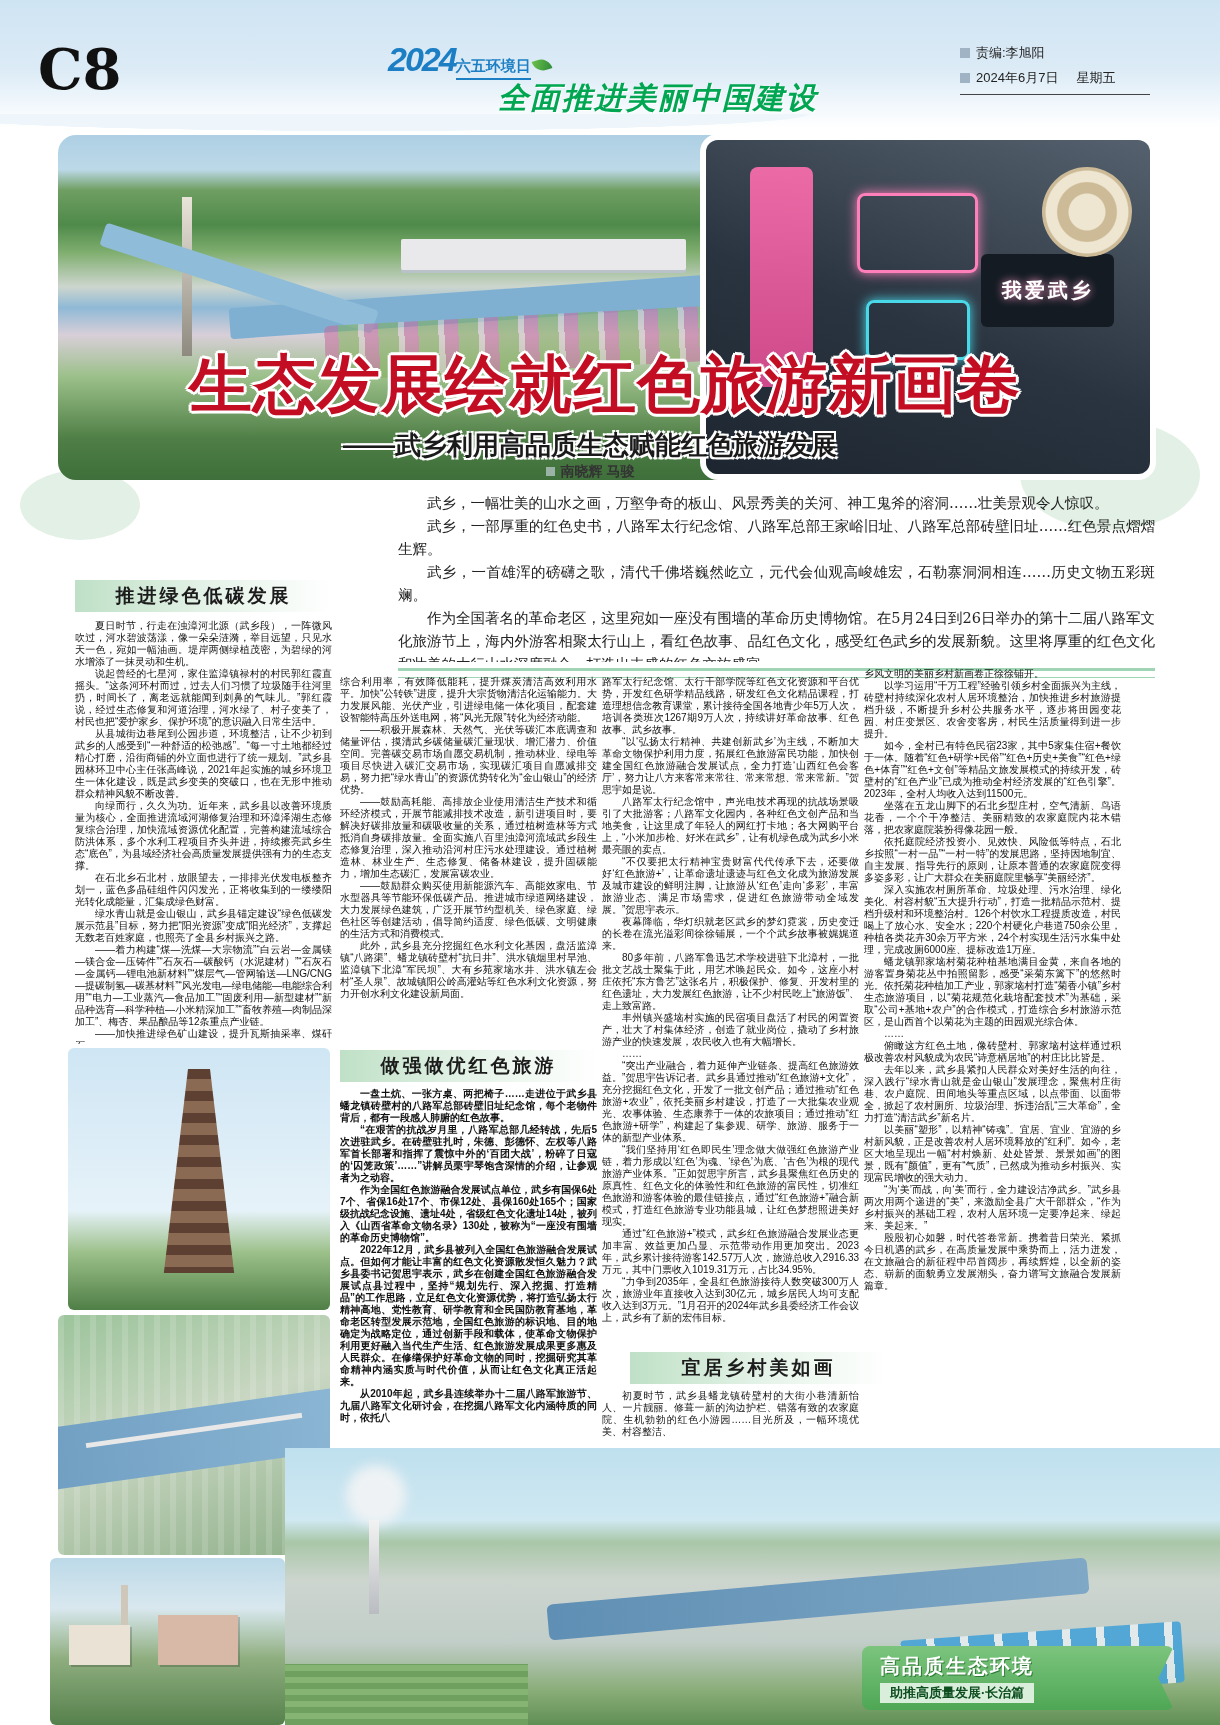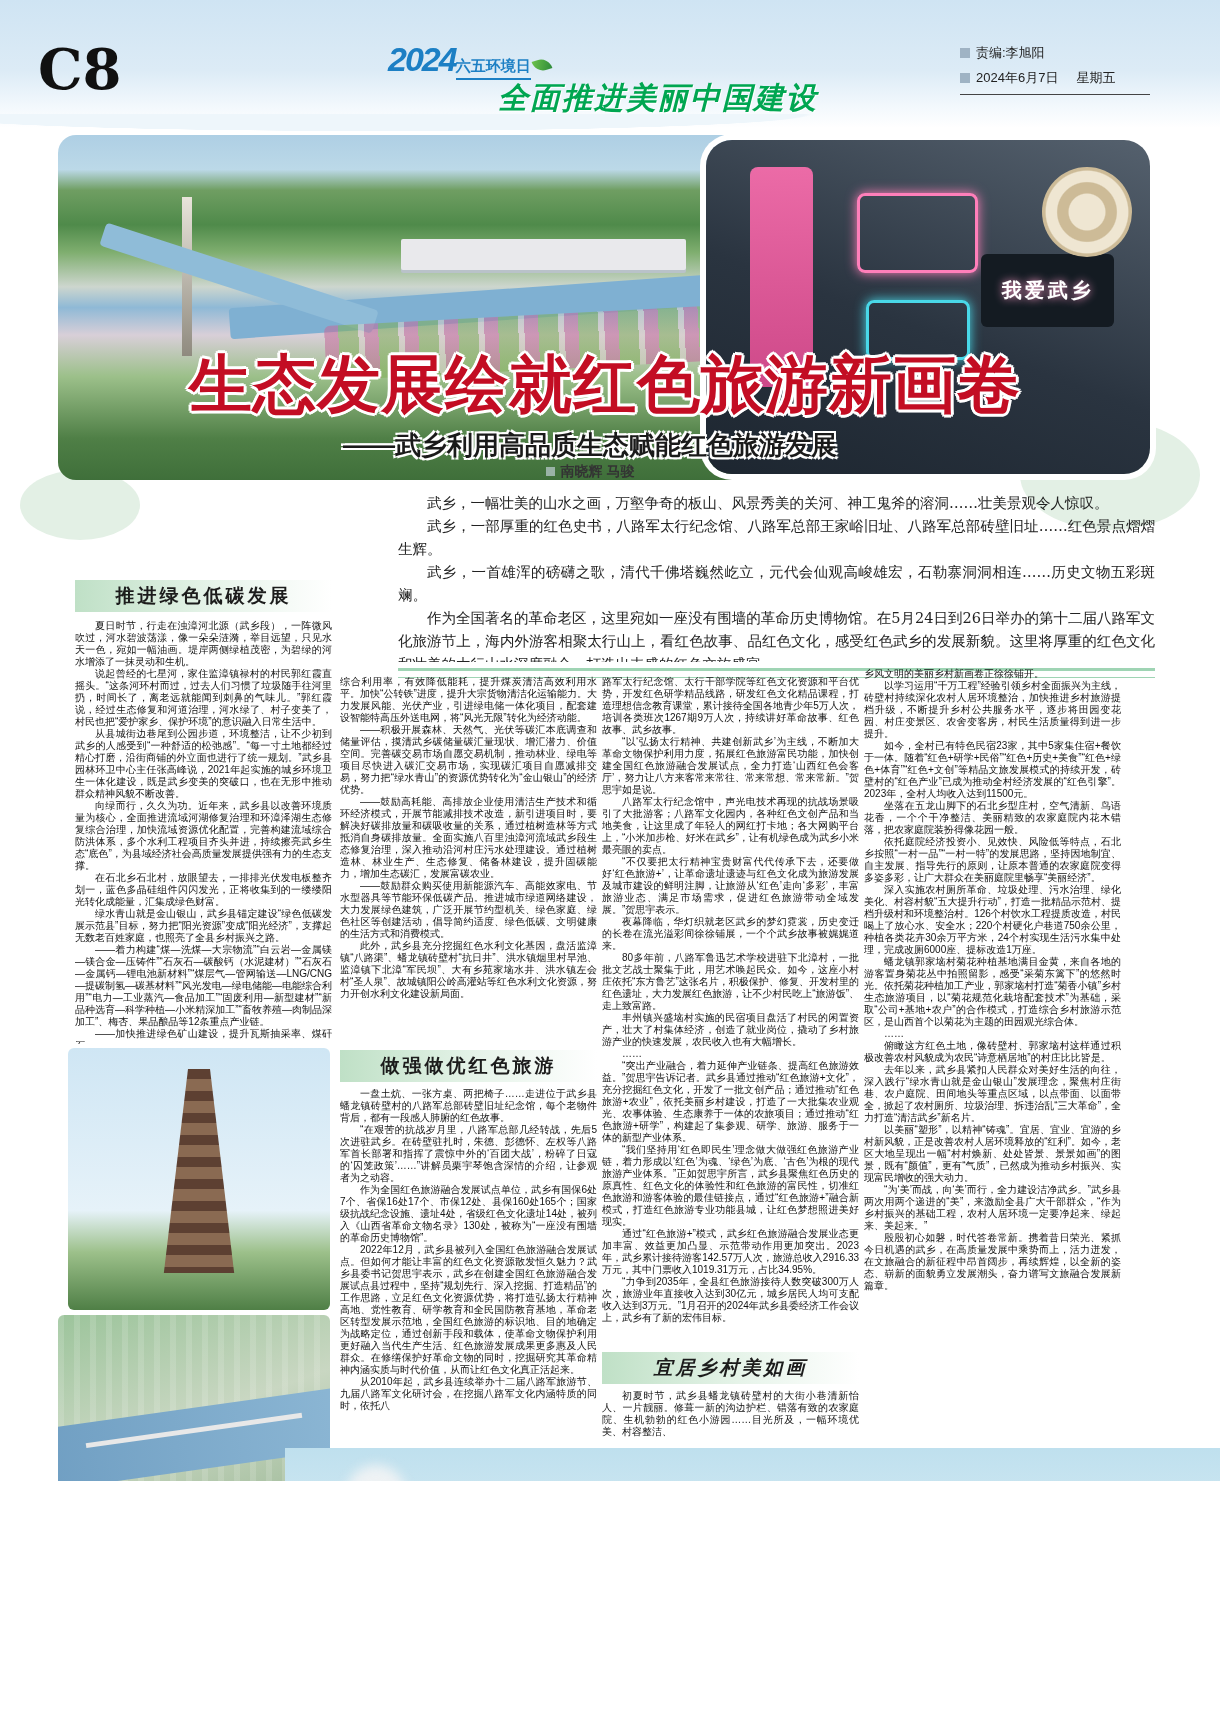--- a/index.html
+++ b/index.html
@@ -1,16 +1,16 @@
 <!DOCTYPE html>
 <html><head>
 <meta charset="utf-8">
 <style>
   html,body{margin:0;padding:0;background:#ffffff;}
-  .page{position:relative;width:1220px;height:1481px;margin:0 auto;background:#ffffff;
+  .page{position:relative;width:1220px;height:1725px;margin:0 auto;background:#ffffff;
         font-family:"Liberation Sans",sans-serif;overflow:hidden;}
   
   .header-band{position:absolute;left:0;top:0;width:1220px;height:128px;
     background:linear-gradient(180deg,#cfe4f3 0%,#dcebf6 55%,#f4f9fd 85%,#ffffff 100%);}
   .header-band:after{content:"";position:absolute;left:0;bottom:-14px;width:100%;height:28px;
     background:radial-gradient(60% 100% at 30% 0,#eef6fb 60%,rgba(255,255,255,0) 61%);}
   .edition{position:absolute;left:38px;top:36px;font-family:"DejaVu Serif",serif;
     font-weight:bold;font-size:56px;color:#111;}
   .logo-block{position:absolute;left:388px;top:40px;display:flex;align-items:baseline;}
   .logo-year{font-size:34px;font-weight:bold;font-style:italic;color:#1c7fc4;letter-spacing:-2px;}
@@ -34,21 +34,21 @@
   .plaza-water{position:absolute;left:18%;top:44%;width:64%;height:9%;background:#7fb0d2;
     transform:rotate(-4deg);border-radius:4px;}
   .plaza-water2{position:absolute;left:4%;top:38%;width:30%;height:7%;background:#8fbcd8;
     transform:rotate(18deg);border-radius:4px;}
   .monument{position:absolute;left:13%;top:18%;width:10px;height:46%;background:linear-gradient(180deg,#e8e4da,#8f8a7f);}
   .flowerbeds{position:absolute;left:28%;top:52%;width:48%;height:16%;
     background:repeating-linear-gradient(90deg,#c46a9a 0 14px,#7fae57 14px 34px,#d8d0c8 34px 40px);
     opacity:.55;transform:rotate(-3deg);border-radius:6px;}
   .hall{position:absolute;left:36%;top:30%;width:30%;height:9%;background:#e9e9ec;border-radius:2px;
     box-shadow:0 3px 0 #b9c2c9;}
-  .photo-right{left:706px;top:140px;width:444px;height:334px;border-radius:26px;
+  .photo-right{left:706px;top:140px;width:444px;height:334px;border-radius:12px;
     background:linear-gradient(200deg,#55616e 0%,#2a3440 55%,#1d2630 100%);box-shadow:0 0 0 6px #fff;}
   .neon-a{position:absolute;left:10%;top:8%;width:14%;height:66%;
     background:linear-gradient(180deg,#ff6fb0,#e14c92);border-radius:8px;opacity:.9;}
   .neon-b{position:absolute;left:34%;top:16%;width:26%;height:22%;border:3px solid #ff7fba;
     border-radius:8px;box-shadow:0 0 12px #ff7fba;}
   .neon-c{position:absolute;left:36%;top:48%;width:22%;height:16%;border:3px solid #49d8e8;
     border-radius:8px;box-shadow:0 0 12px #49d8e8;}
   .neon-sign{position:absolute;left:62%;top:34%;width:30%;height:22%;background:#141b22;border-radius:6px;
     display:flex;align-items:center;justify-content:center;color:#fff;font-size:20px;font-weight:bold;
     letter-spacing:3px;text-shadow:0 0 8px #ff9ecb;}
@@ -189,21 +189,21 @@
     </div>
 
   <div class="col cont" style="left:340px;top:676px;height:368px;">
       <p>综合利用率，有效降低能耗，提升煤炭清洁高效利用水平。加快“公转铁”进度，提升大宗货物清洁化运输能力。大力发展风能、光伏产业，引进绿电储一体化项目，配套建设智能特高压外送电网，将“风光无限”转化为经济动能。</p>
       <p>——积极开展森林、天然气、光伏等碳汇本底调查和储量评估，摸清武乡碳储量碳汇量现状、增汇潜力、价值空间。完善碳交易市场自愿交易机制，推动林业、绿电等项目尽快进入碳汇交易市场，实现碳汇项目自愿减排交易，努力把“绿水青山”的资源优势转化为“金山银山”的经济优势。</p>
       <p>——鼓励高耗能、高排放企业使用清洁生产技术和循环经济模式，开展节能减排技术改造，新引进项目时，要解决好碳排放量和碳吸收量的关系，通过植树造林等方式抵消自身碳排放量。全面实施八百里浊漳河流域武乡段生态修复治理，深入推动沿河村庄污水处理建设。通过植树造林、林业生产、生态修复、储备林建设，提升固碳能力，增加生态碳汇，发展富碳农业。</p>
       <p>——鼓励群众购买使用新能源汽车、高能效家电、节水型器具等节能环保低碳产品。推进城市绿道网络建设，大力发展绿色建筑，广泛开展节约型机关、绿色家庭、绿色社区等创建活动，倡导简约适度、绿色低碳、文明健康的生活方式和消费模式。</p>
       <p>此外，武乡县充分挖掘红色水利文化基因，盘活监漳镇“八路渠”、蟠龙镇砖壁村“抗日井”、洪水镇烟里村旱池、监漳镇下北漳“军民坝”、大有乡苑家垴水井、洪水镇左会村“圣人泉”、故城镇阳公岭高灌站等红色水利文化资源，努力开创水利文化建设新局面。</p>
     </div>
   <div class="sec" style="left:340px;top:1050px;">做强做优红色旅游</div>
-  <div class="col" style="left:340px;top:1088px;height:356px;">
+  <div class="col" style="left:340px;top:1088px;height:356px;font-weight:bold;">
       <p>一盘土炕、一张方桌、两把椅子……走进位于武乡县蟠龙镇砖壁村的八路军总部砖壁旧址纪念馆，每个老物件背后，都有一段感人肺腑的红色故事。</p>
       <p>“在艰苦的抗战岁月里，八路军总部几经转战，先后5次进驻武乡。在砖壁驻扎时，朱德、彭德怀、左权等八路军首长部署和指挥了震惊中外的‘百团大战’，粉碎了日寇的‘囚笼政策’……”讲解员栗宇琴饱含深情的介绍，让参观者为之动容。</p>
       <p>作为全国红色旅游融合发展试点单位，武乡有国保6处7个、省保16处17个、市保12处、县保160处165个；国家级抗战纪念设施、遗址4处，省级红色文化遗址14处，被列入《山西省革命文物名录》130处，被称为“一座没有围墙的革命历史博物馆”。</p>
       <p>2022年12月，武乡县被列入全国红色旅游融合发展试点。但如何才能让丰富的红色文化资源散发恒久魅力？武乡县委书记贺思宇表示，武乡在创建全国红色旅游融合发展试点县过程中，坚持“规划先行、深入挖掘、打造精品”的工作思路，立足红色文化资源优势，将打造弘扬太行精神高地、党性教育、研学教育和全民国防教育基地，革命老区转型发展示范地，全国红色旅游的标识地、目的地确定为战略定位，通过创新手段和载体，使革命文物保护利用更好融入当代生产生活、红色旅游发展成果更多惠及人民群众。在修缮保护好革命文物的同时，挖掘研究其革命精神内涵实质与时代价值，从而让红色文化真正活起来。</p>
       <p>从2010年起，武乡县连续举办十二届八路军旅游节、九届八路军文化研讨会，在挖掘八路军文化内涵特质的同时，依托八</p>
     </div>
 
   <div class="col cont" style="left:602px;top:676px;height:670px;">
       <p>路军太行纪念馆、太行干部学院等红色文化资源和平台优势，开发红色研学精品线路，研发红色文化精品课程，打造理想信念教育课堂，累计接待全国各地青少年5万人次，培训各类班次1267期9万人次，持续讲好革命故事、红色故事、武乡故事。</p>
       <p>“以‘弘扬太行精神、共建创新武乡’为主线，不断加大革命文物保护利用力度，拓展红色旅游富民功能，加快创建全国红色旅游融合发展试点，全力打造‘山西红色会客厅’，努力让八方来客常来常往、常来常想、常来常新。”贺思宇如是说。</p>
@@ -211,21 +211,21 @@
       <p>“不仅要把太行精神宝贵财富代代传承下去，还要做好‘红色旅游+’，让革命遗址遗迹与红色文化成为旅游发展及城市建设的鲜明注脚，让旅游从‘红色’走向‘多彩’，丰富旅游业态、满足市场需求，促进红色旅游带动全域发展。”贺思宇表示。</p>
       <p>夜幕降临，华灯织就老区武乡的梦幻霓裳，历史变迁的长卷在流光溢彩间徐徐铺展，一个个武乡故事被娓娓道来。</p>
       <p>80多年前，八路军鲁迅艺术学校进驻下北漳村，一批批文艺战士聚集于此，用艺术唤起民众。如今，这座小村庄依托“东方鲁艺”这张名片，积极保护、修复、开发村里的红色遗址，大力发展红色旅游，让不少村民吃上“旅游饭”、走上致富路。</p>
       <p>丰州镇兴盛垴村实施的民宿项目盘活了村民的闲置资产，壮大了村集体经济，创造了就业岗位，撬动了乡村旅游产业的快速发展，农民收入也有大幅增长。</p>
       <p>……</p>
       <p>“突出产业融合，着力延伸产业链条、提高红色旅游效益。”贺思宇告诉记者。武乡县通过推动“红色旅游+文化”，充分挖掘红色文化，开发了一批文创产品；通过推动“红色旅游+农业”，依托美丽乡村建设，打造了一大批集农业观光、农事体验、生态康养于一体的农旅项目；通过推动“红色旅游+研学”，构建起了集参观、研学、旅游、服务于一体的新型产业体系。</p>
       <p>“我们坚持用‘红色即民生’理念做大做强红色旅游产业链，着力形成以‘红色’为魂、‘绿色’为底、‘古色’为根的现代旅游产业体系。”正如贺思宇所言，武乡县聚焦红色历史的原真性、红色文化的体验性和红色旅游的富民性，切准红色旅游和游客体验的最佳链接点，通过“红色旅游+”融合新模式，打造红色旅游专业功能县城，让红色梦想照进美好现实。</p>
       <p>通过“红色旅游+”模式，武乡红色旅游融合发展业态更加丰富、效益更加凸显、示范带动作用更加突出。2023年，武乡累计接待游客142.57万人次，旅游总收入2916.33万元，其中门票收入1019.31万元，占比34.95%。</p>
       <p>“力争到2035年，全县红色旅游接待人数突破300万人次，旅游业年直接收入达到30亿元，城乡居民人均可支配收入达到3万元。”1月召开的2024年武乡县委经济工作会议上，武乡有了新的宏伟目标。</p>
     </div>
-  <div class="sec" style="left:602px;top:1352px;font-style:italic;">宜居乡村美如画</div>
+  <div class="sec" style="left:630px;top:1352px;">宜居乡村美如画</div>
   <div class="col" style="left:602px;top:1390px;height:54px;">
       <p>初夏时节，武乡县蟠龙镇砖壁村的大街小巷清新怡人、一片靓丽。修葺一新的沟边护栏、错落有致的农家庭院、生机勃勃的红色小游园……目光所及，一幅环境优美、村容整洁、</p>
     </div>
 
   <div class="col cont" style="left:864px;top:668px;height:672px;">
       <p>乡风文明的美丽乡村新画卷正徐徐铺开。</p>
       <p>以学习运用“千万工程”经验引领乡村全面振兴为主线，砖壁村持续深化农村人居环境整治，加快推进乡村旅游提档升级，不断提升乡村公共服务水平，逐步将田园变花园、村庄变景区、农舍变客房，村民生活质量得到进一步提升。</p>
       <p>如今，全村已有特色民宿23家，其中5家集住宿+餐饮于一体。随着“红色+研学+民俗”“红色+历史+美食”“红色+绿色+体育”“红色+文创”等精品文旅发展模式的持续开发，砖壁村的“红色产业”已成为推动全村经济发展的“红色引擎”。2023年，全村人均收入达到11500元。</p>
       <p>坐落在五龙山脚下的石北乡型庄村，空气清新、鸟语花香，一个个干净整洁、美丽精致的农家庭院内花木错落，把农家庭院装扮得像花园一般。</p>
       <p>依托庭院经济投资小、见效快、风险低等特点，石北乡按照“一村一品”“一村一特”的发展思路，坚持因地制宜、自主发展、指导先行的原则，让原本普通的农家庭院变得多姿多彩，让广大群众在美丽庭院里畅享“美丽经济”。</p>

